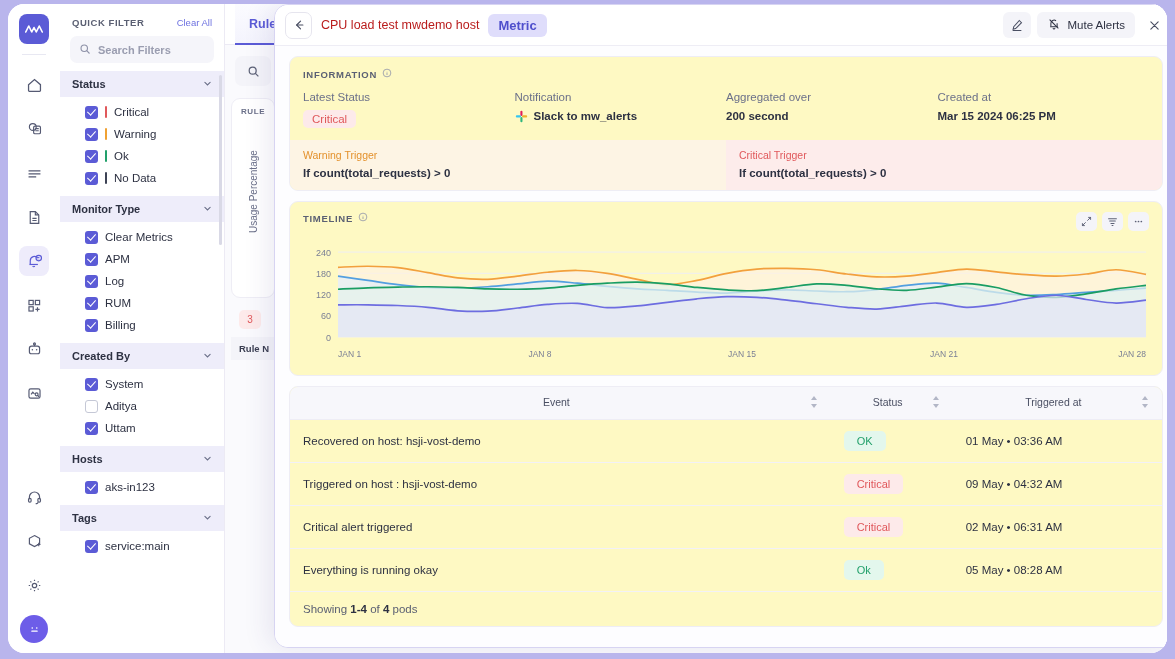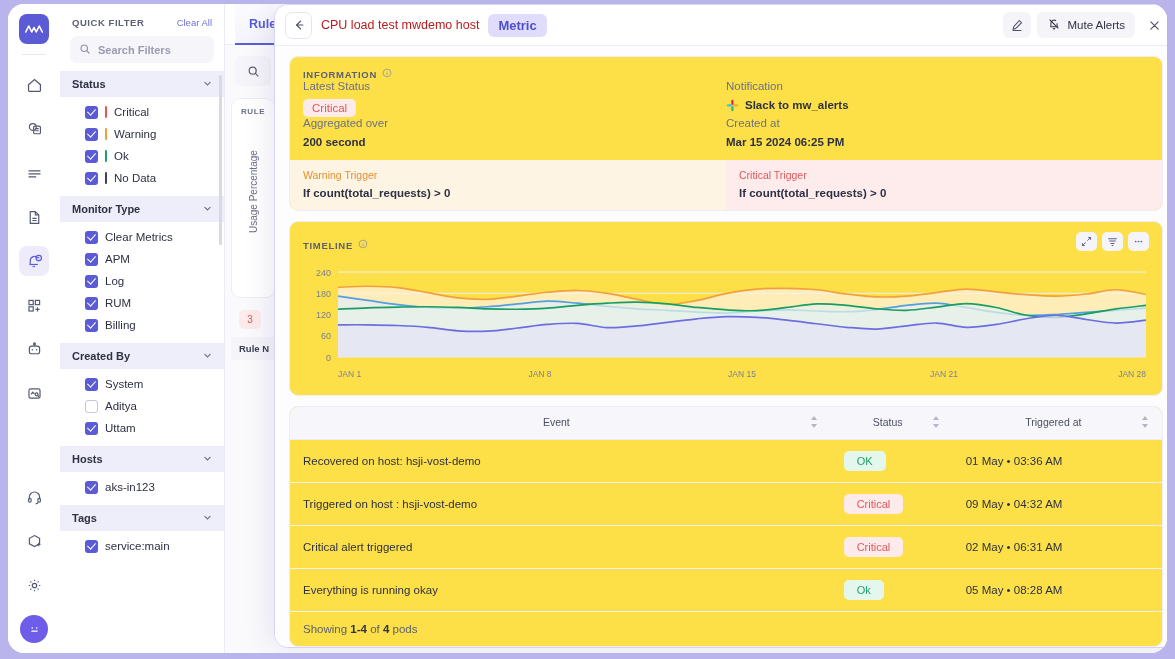--- a/index.html
+++ b/index.html
@@ -172,44 +172,44 @@
     display:flex; align-items:center; gap:6px; padding:0 10px;
     font-size:11.5px; color:#2d3142;
   }
   .closebtn {
     width:26px; height:26px; border-radius:50%;
     display:flex; align-items:center; justify-content:center;
     color:#4a4f63; font-size:15px;
   }
   .m-body { flex:1 1 auto; overflow:hidden; padding:10px 14px; background:#fdfdff; }
   .panel {
-    background:#fde047; border:1px solid #eeedf5; border-radius:9px; overflow:hidden;
+    background:#fef9c3; border:1px solid #eeedf5; border-radius:9px; overflow:hidden;
   }
   
   .info-pad { padding:11px 13px 12px 13px; }
   .sec-cap { font-size:9.5px; font-weight:bold; letter-spacing:.7px; color:#5b6073; display:flex; align-items:center; gap:5px; }
-  .info-grid { display:grid; grid-template-columns:repeat(2,1fr); }
+  .info-grid { display:grid; grid-template-columns:repeat(4,1fr); margin-top:11px; }
   .ig-lbl { font-size:11.5px; color:#6b7089; margin-bottom:7px; }
   .ig-val { font-size:11.5px; color:#2d3142; font-weight:bold; }
   .pill-crit {
     display:inline-block; background:#fdeaea; color:#e0585b;
     font-size:11.5px; padding:3px 9px; border-radius:5px; font-weight:normal;
   }
   .slackrow { display:flex; align-items:flex-start; gap:6px; }
   .triggers { display:flex; }
   .trig { flex:1 1 50%; padding:9px 13px 11px 13px; }
   .trig.warn { background:#fdf4e4; }
   .trig.crit { background:#fdeceb; }
   .trig .t { font-size:10.5px; margin-bottom:6px; }
   .trig.warn .t { color:#e3912c; }
   .trig.crit .t { color:#e0585b; }
   .trig .f { font-size:11.5px; color:#2d3142; font-weight:bold; }
   
   .timeline { margin-top:10px; }
-  .tl-head { display:flex; align-items:flex-end; padding:10px 13px 2px 13px; }
+  .tl-head { display:flex; align-items:flex-start; padding:10px 13px 2px 13px; }
   .tl-ctrls { margin-left:auto; display:flex; gap:5px; }
   .tl-btn {
     width:21px; height:19px; background:#f4f4f9; border-radius:5px;
     display:flex; align-items:center; justify-content:center; color:#5d6277;
   }
   .chartwrap { padding:4px 10px 6px 10px; }
   
   .evt { margin-top:10px; }
   table.evt-tbl { width:100%; border-collapse:collapse; }
   table.evt-tbl th {

